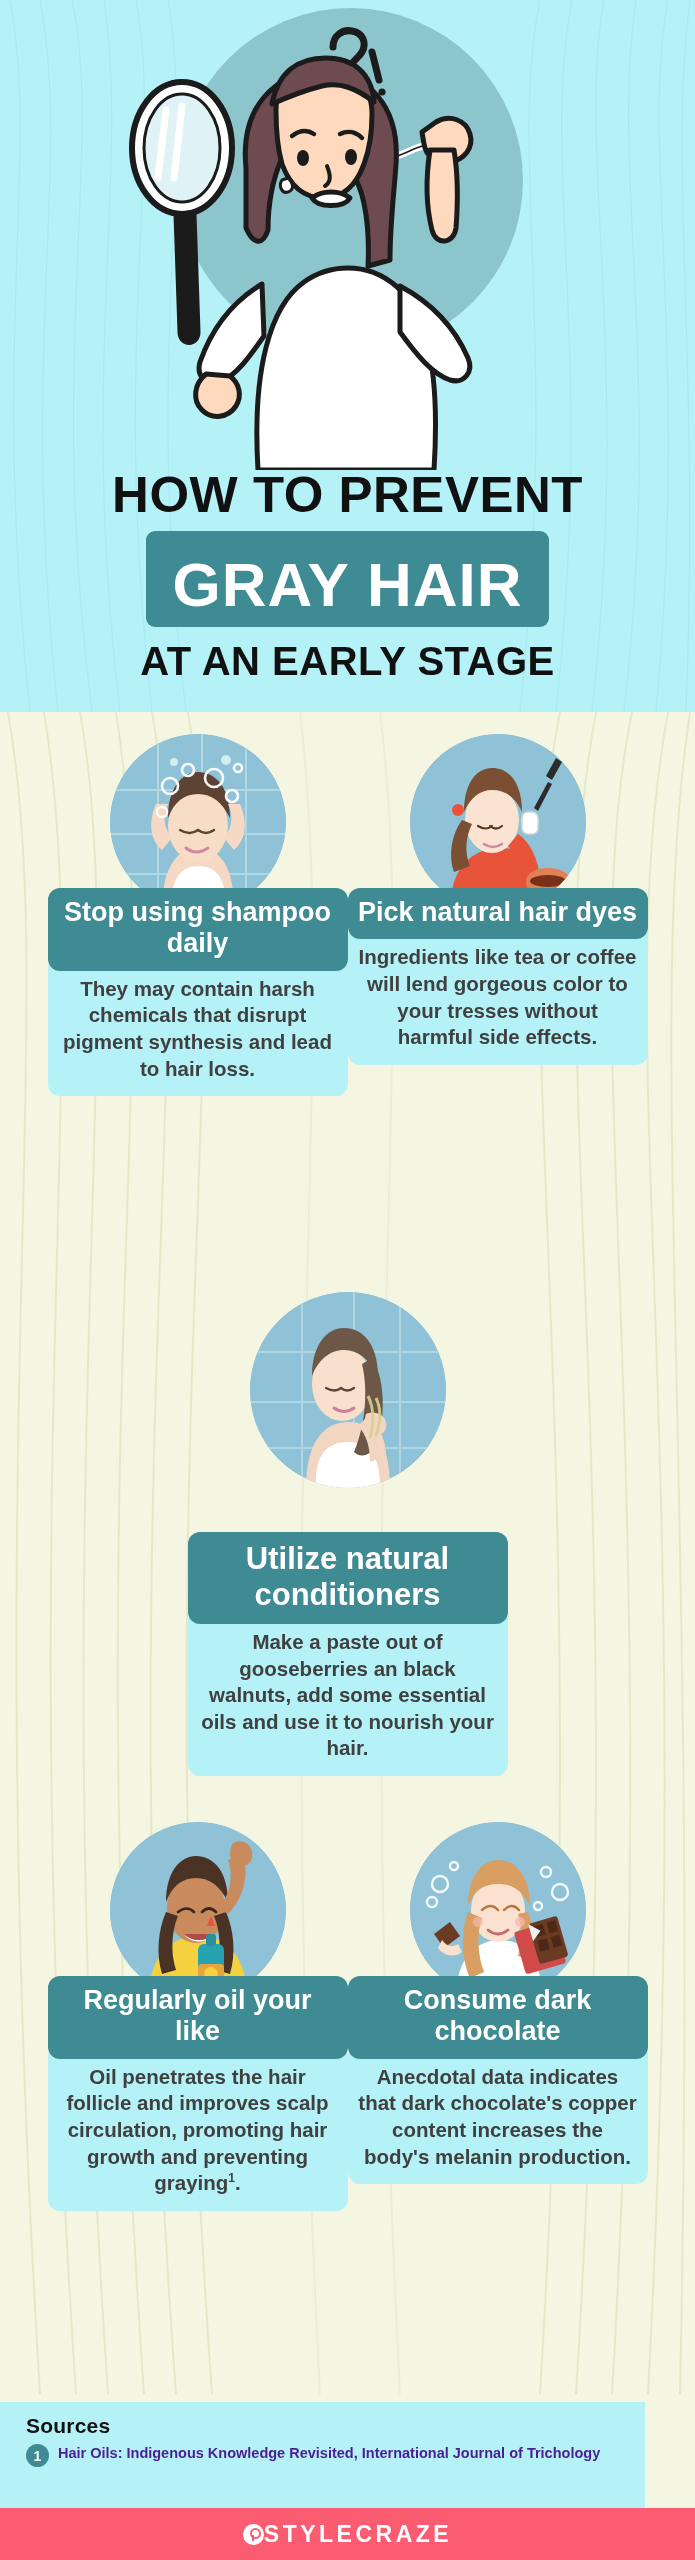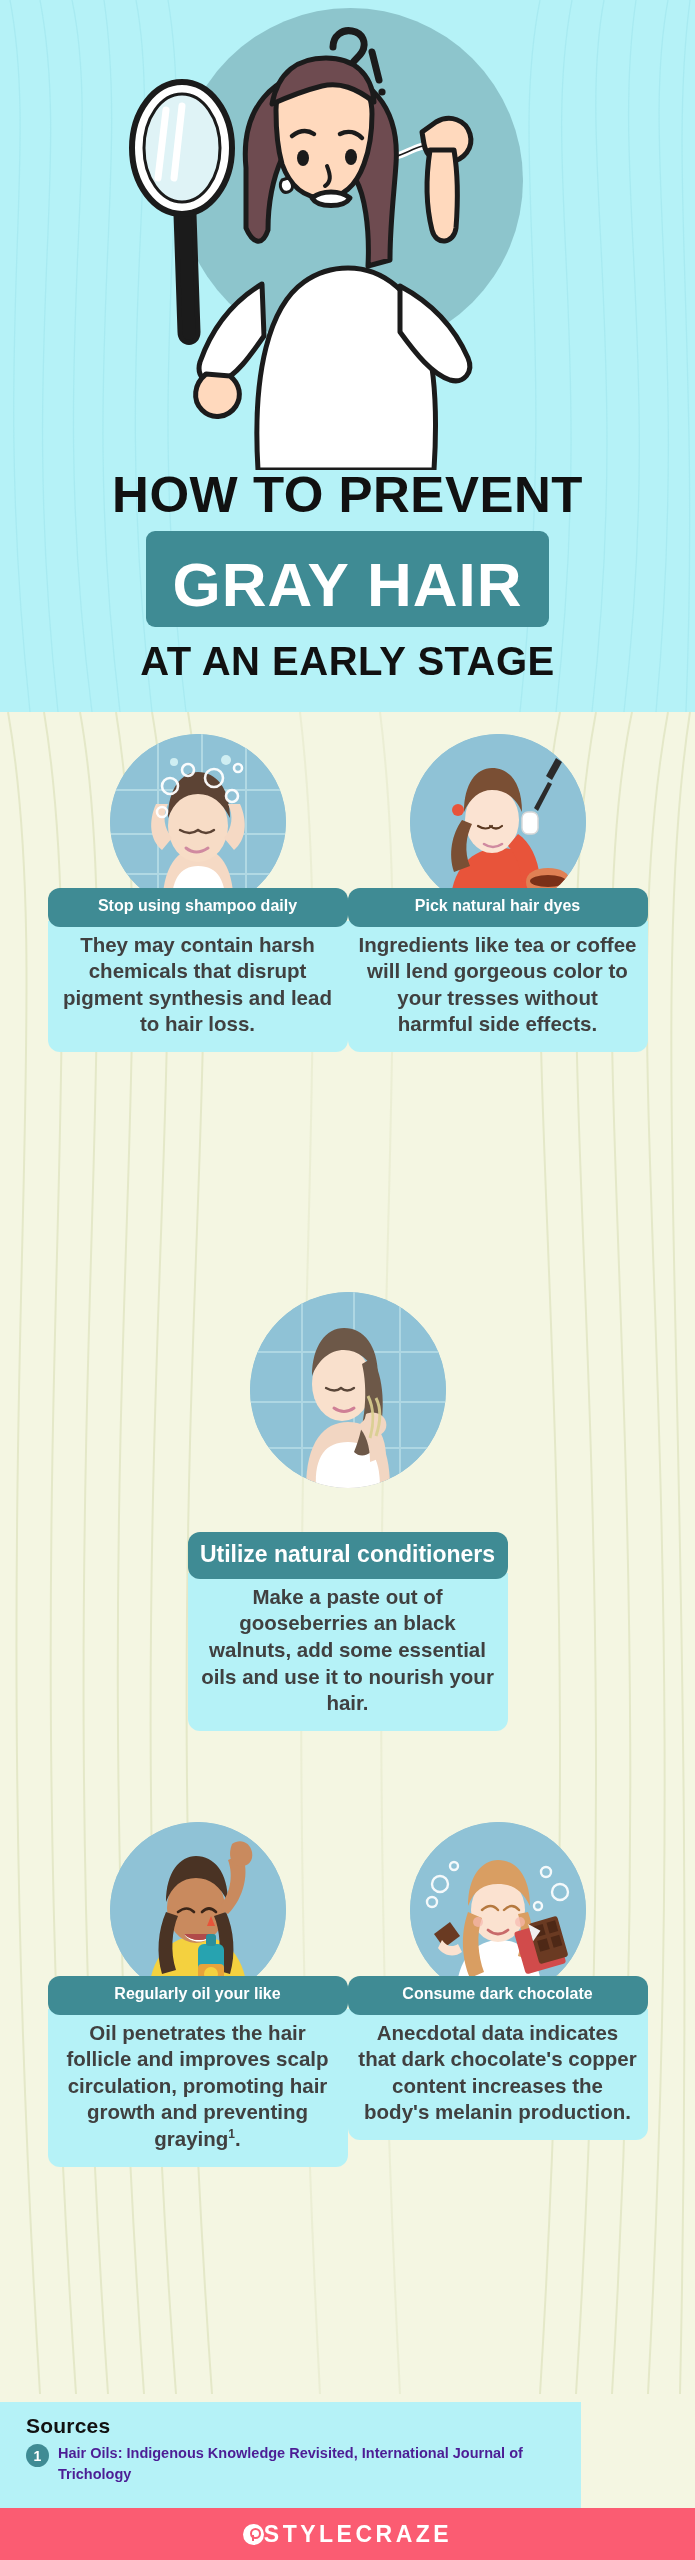--- a/index.html
+++ b/index.html
@@ -65,42 +65,42 @@
     width:176px; height:176px; border-radius:50%;
     margin:0 auto; position:relative; overflow:hidden;
     background:#8fc2d6;
   }
   .card.center .card-photo { width:196px; height:196px; }
 
   .card-head {
     position:relative; z-index:3;
     background:#3f8b94; border-radius:12px;
     color:#fff; font-weight:bold;
-    font-size:16px; line-height:1.16;
+    font-size:27px; line-height:1.16;
     text-align:center; padding:9px 10px 11px;
     margin-top:-22px;
   }
-  .card.center .card-head { font-size:23px;margin-top:44px; }
+  .card.center .card-head { font-size:31px;margin-top:44px; }
 
   .card-body {
     background:#b5f2f7;
     border-radius:0 0 12px 12px;
     color:#404040;
     font-size:20.5px; line-height:1.30;
     font-weight:bold;
     text-align:center;
     padding:11px 10px 14px;
     margin-top:-6px;
   }
   .card-body sup { font-size:12px; vertical-align:super; }
 
   
   .sources {
     position:absolute; left:0; top:2402px;
-    width:581px; height:106px;
+    width:645px; height:106px;
     background:#b5f2f7;
     padding:12px 26px 0 26px;
   }
   .sources-title {
     font-size:21px; font-weight:bold; color:#111; letter-spacing:.2px;
   }
   .source-row { display:flex; gap:9px; margin-top:5px; }
   .source-num {
     flex:0 0 auto; width:23px; height:23px; border-radius:50%;
     background:#3f8b94; color:#fff;

